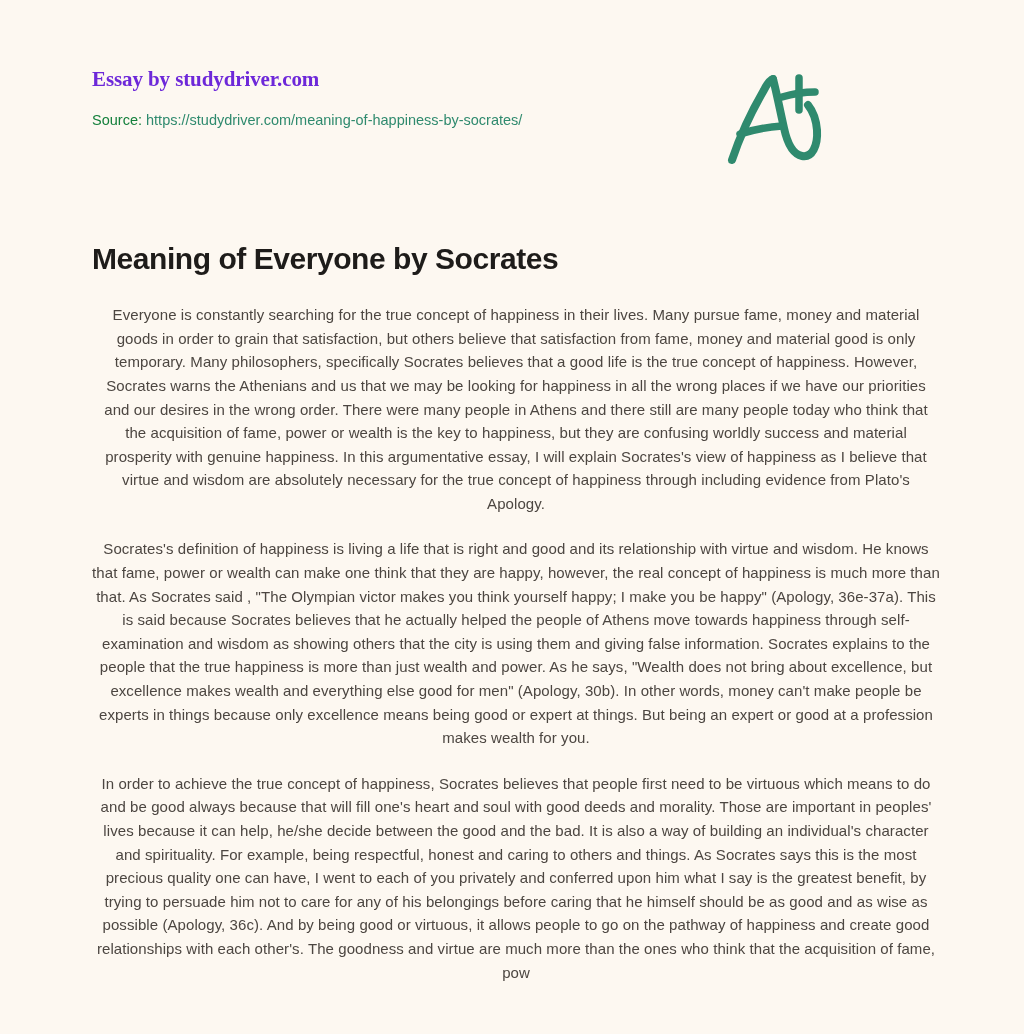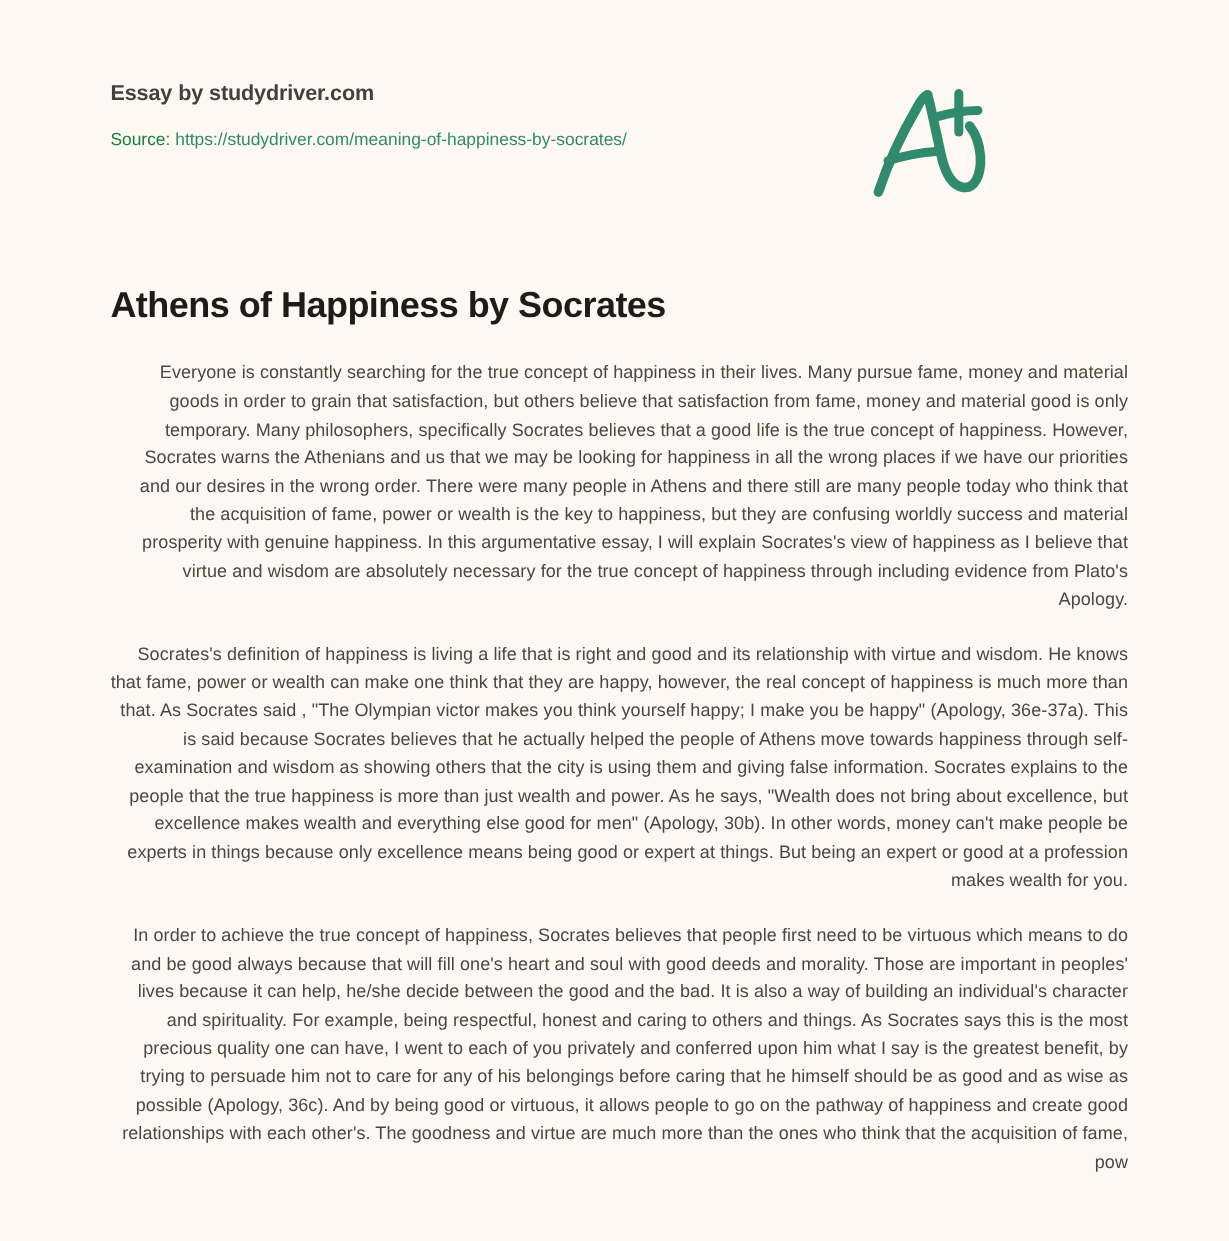--- a/index.html
+++ b/index.html
@@ -23,25 +23,26 @@
     padding: 0 92px;
   }
 
   
   .header {
     position: relative;
     padding-top: 66px;
   }
 
   .brand-line {
-    font-size: 18px;
+    font-size: 21px;
     font-weight: bold;
-    color: #404040;
+    color: #6d28d9;
     letter-spacing: -0.1px;
     line-height: 1.25;
+    font-family: Liberation Serif, serif;
   }
 
   .source-line {
     margin-top: 18px;
     font-size: 14.5px;
     color: #8e8983;
     line-height: 1.4;
     white-space: nowrap;
   }
 
@@ -83,21 +84,21 @@
   .body-copy {
     margin-top: 26px;
     width: 848px;
   }
 
   .body-copy p {
     margin: 0 0 22px 0;
     font-size: 15px;
     line-height: 23.6px;
     color: #4c4641;
-    text-align: right;
+    text-align: center;
     letter-spacing: 0.005em;
   }
 
   .body-copy p:last-child {
     margin-bottom: 16px;
   }
 </style>
 </head>
 <body>
 
@@ -122,21 +123,21 @@
           <path d="M20 62 C32 58, 48 55, 62 54" stroke-width="7.5"></path>
 
           <path d="M62 25 C72 22, 84 20, 95 20" stroke-width="7.5"></path>
 
           <path d="M79 6 C79 16, 79 28, 79 38" stroke-width="7.5"></path>
         </g>
       </svg>
     </div>
   </div>
 
-  <h1 class="title">Athens of Happiness by Socrates</h1>
+  <h1 class="title">Meaning of Everyone by Socrates</h1>
 
   <div class="body-copy">
     <p>Everyone is constantly searching for the true concept of happiness in their lives. Many pursue fame, money and material goods in order to grain that satisfaction, but others believe that satisfaction from fame, money and material good is only temporary. Many philosophers, specifically Socrates believes that a good life is the true concept of happiness. However, Socrates warns the Athenians and us that we may be looking for happiness in all the wrong places if we have our priorities and our desires in the wrong order. There were many people in Athens and there still are many people today who think that the acquisition of fame, power or wealth is the key to happiness, but they are confusing worldly success and material prosperity with genuine happiness. In this argumentative essay, I will explain Socrates's view of happiness as I believe that virtue and wisdom are absolutely necessary for the true concept of happiness through including evidence from Plato's Apology.</p>
     <p>Socrates's definition of happiness is living a life that is right and good and its relationship with virtue and wisdom. He knows that fame, power or wealth can make one think that they are happy, however, the real concept of happiness is much more than that. As Socrates said , "The Olympian victor makes you think yourself happy; I make you be happy" (Apology, 36e-37a). This is said because Socrates believes that he actually helped the people of Athens move towards happiness through self-examination and wisdom as showing others that the city is using them and giving false information. Socrates explains to the people that the true happiness is more than just wealth and power. As he says, "Wealth does not bring about excellence, but excellence makes wealth and everything else good for men" (Apology, 30b). In other words, money can't make people be experts in things because only excellence means being good or expert at things. But being an expert or good at a profession makes wealth for you.</p>
     <p>In order to achieve the true concept of happiness, Socrates believes that people first need to be virtuous which means to do and be good always because that will fill one's heart and soul with good deeds and morality. Those are important in peoples' lives because it can help, he/she decide between the good and the bad. It is also a way of building an individual's character and spirituality. For example, being respectful, honest and caring to others and things. As Socrates says this is the most precious quality one can have, I went to each of you privately and conferred upon him what I say is the greatest benefit, by trying to persuade him not to care for any of his belongings before caring that he himself should be as good and as wise as possible (Apology, 36c). And by being good or virtuous, it allows people to go on the pathway of happiness and create good relationships with each other's. The goodness and virtue are much more than the ones who think that the acquisition of fame, pow</p>
   </div>
 
 </div>
 
 </body></html>

